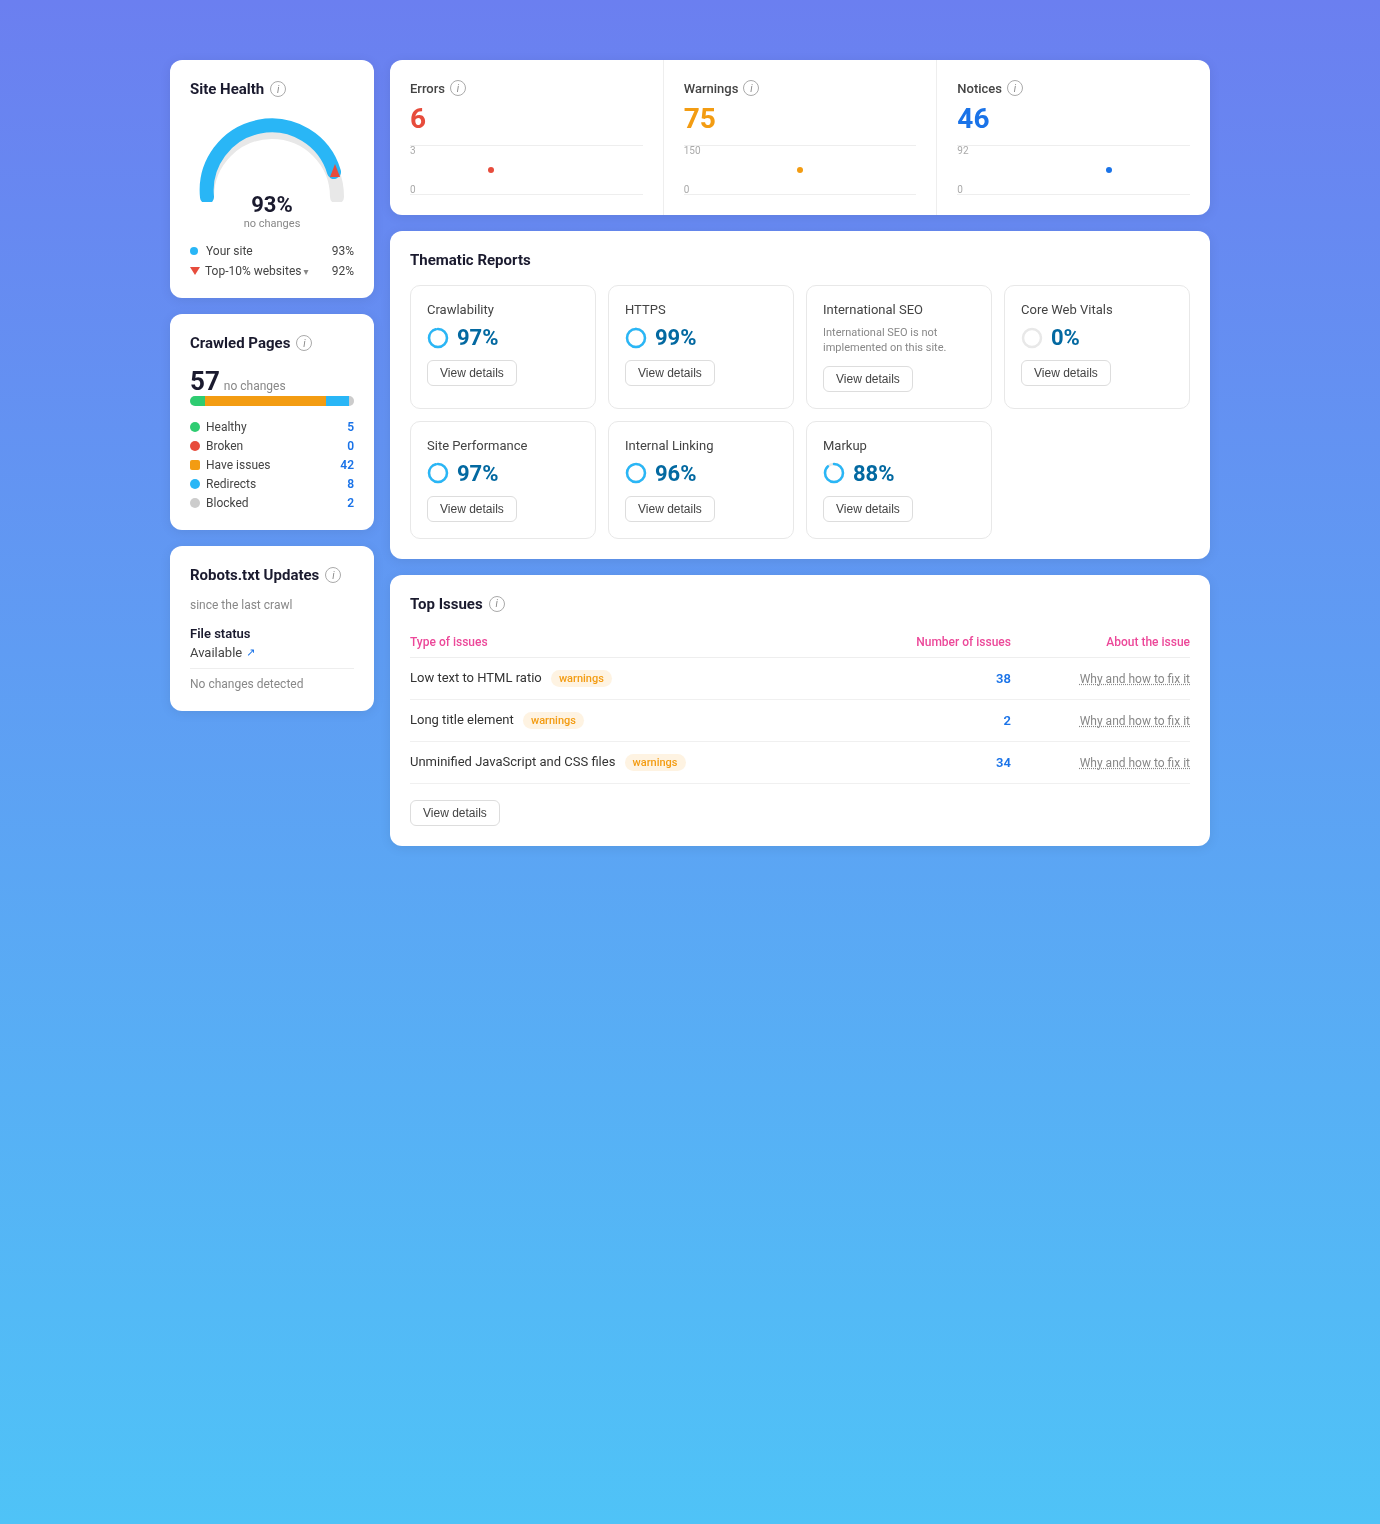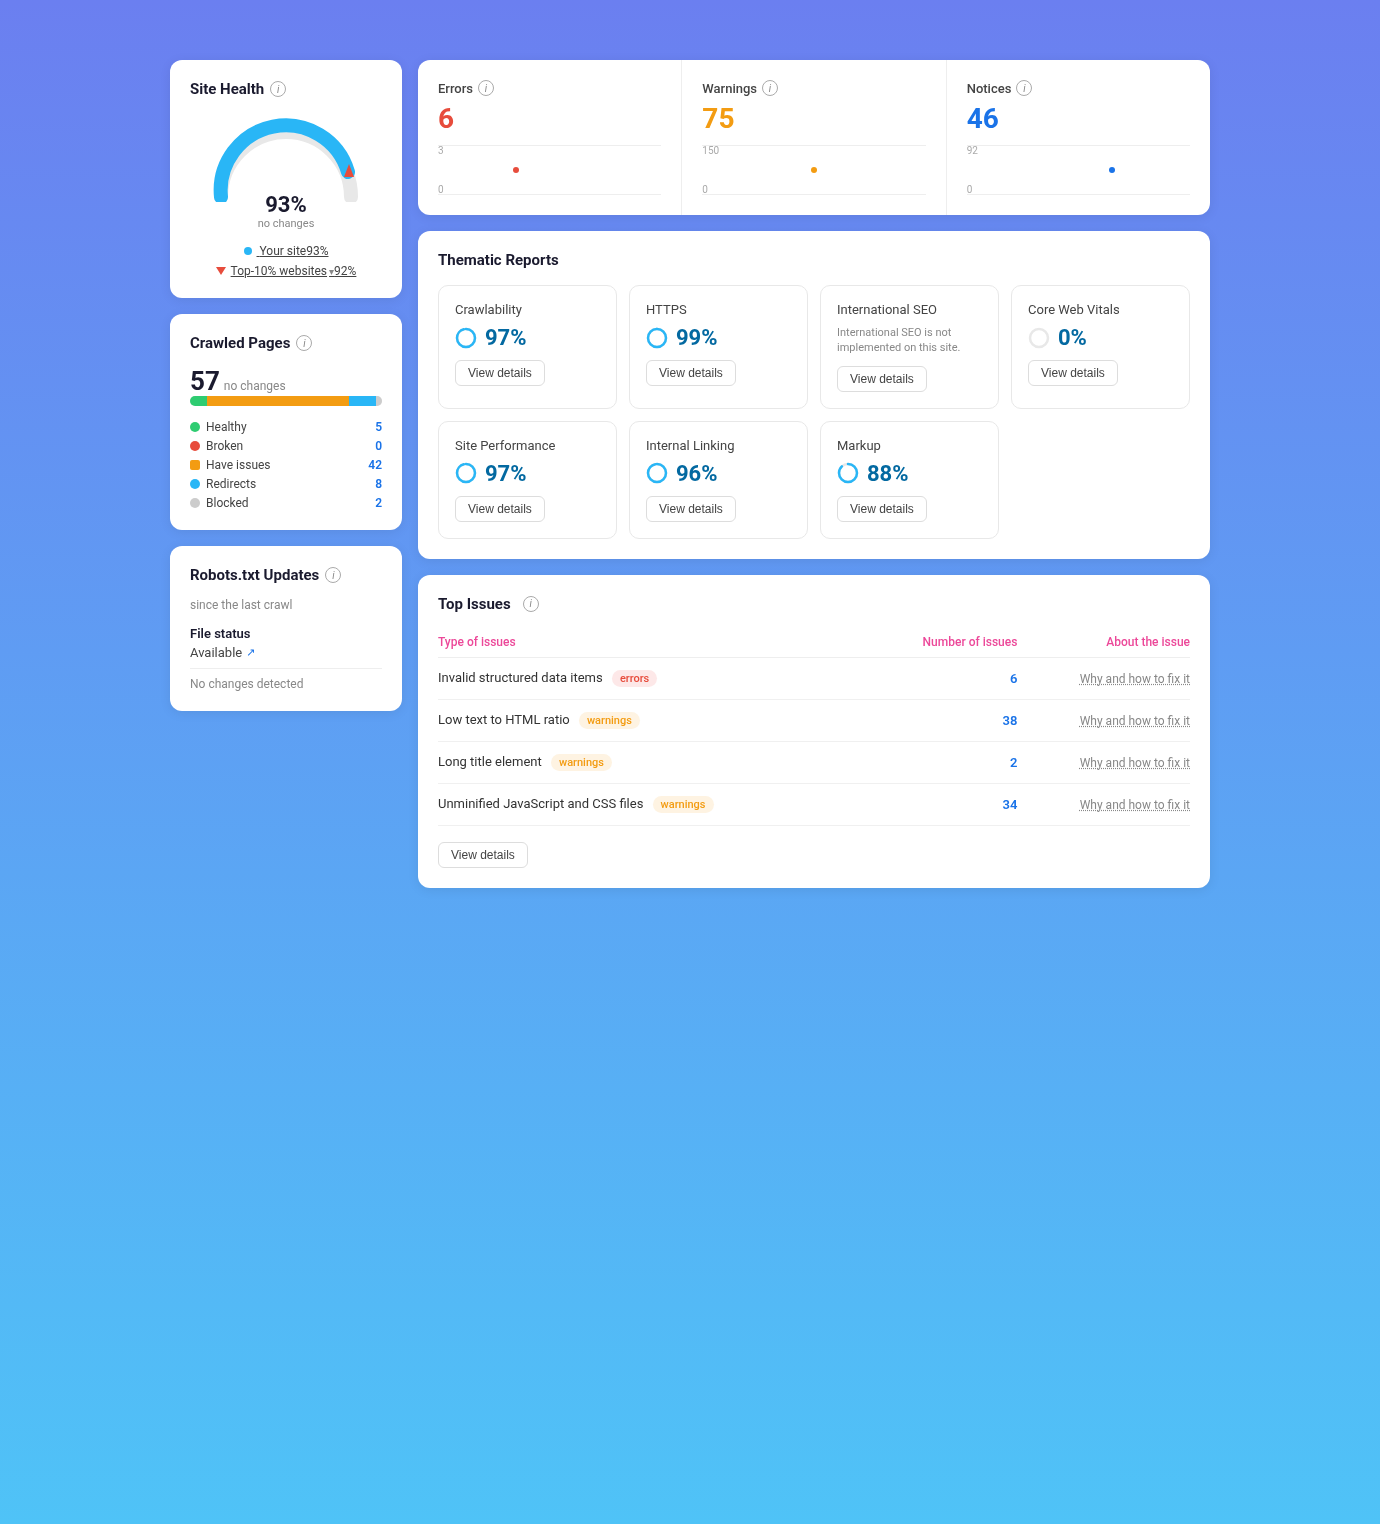--- a/index.html
+++ b/index.html
@@ -15,21 +15,21 @@
     .dashboard {
       display: flex;
       gap: 16px;
       width: 1040px;
       align-items: flex-start;
     }
     .left-col {
       display: flex;
       flex-direction: column;
       gap: 16px;
-      width: 232px;
+      width: 204px;
       flex-shrink: 0;
     }
     .right-col {
       flex: 1;
       display: flex;
       flex-direction: column;
       gap: 16px;
     }
     .card {
       background: #fff;
@@ -80,26 +80,25 @@
       font-size: 22px;
       font-weight: 700;
       color: #1a1a2e;
     }
     .gauge-subtext {
       font-size: 11px;
       color: #888;
     }
     .legend-row {
       display: flex;
-      justify-content: center;
+      justify-content: space-between;
       align-items: center;
       font-size: 12px;
       color: #444;
       margin-top: 6px;
-      text-decoration: underline;
     }
     .legend-dot {
       width: 8px;
       height: 8px;
       border-radius: 50%;
       display: inline-block;
       margin-right: 5px;
     }
     .legend-triangle {
       display: inline-block;
@@ -344,21 +343,21 @@
       border-radius: 10px;
       font-size: 11px;
       font-weight: 500;
       margin-left: 6px;
     }
     .badge-errors { background: #fde8e8; color: #e74c3c; }
     .badge-warnings { background: #fef3e2; color: #f39c12; }
     .issues-header-row {
       display: flex;
       align-items: center;
-      gap: 12px;
+      gap: 6px;
       margin-bottom: 14px;
     }
     .issues-title {
       font-size: 15px;
       font-weight: 700;
       color: #1a1a2e;
     }
     .thematic-section-card {
       background: #fff;
       border-radius: 12px;
@@ -623,30 +622,20 @@
       </div>
       <table class="issues-table">
         <thead>
           <tr>
             <th>Type of issues</th>
             <th class="right">Number of issues</th>
             <th class="right">About the issue</th>
           </tr>
         </thead>
         <tbody>
-          <tr>
-            <td>
-              Invalid structured data items
-              <span class="badge badge-errors">errors</span>
-            </td>
-            <td class="right">6</td>
-            <td class="fix-link">
-              <span class="fix-link-text">Why and how to fix it</span>
-            </td>
-          </tr>
           <tr>
             <td>
               Low text to HTML ratio
               <span class="badge badge-warnings">warnings</span>
             </td>
             <td class="right">38</td>
             <td class="fix-link">
               <span class="fix-link-text">Why and how to fix it</span>
             </td>
           </tr>

